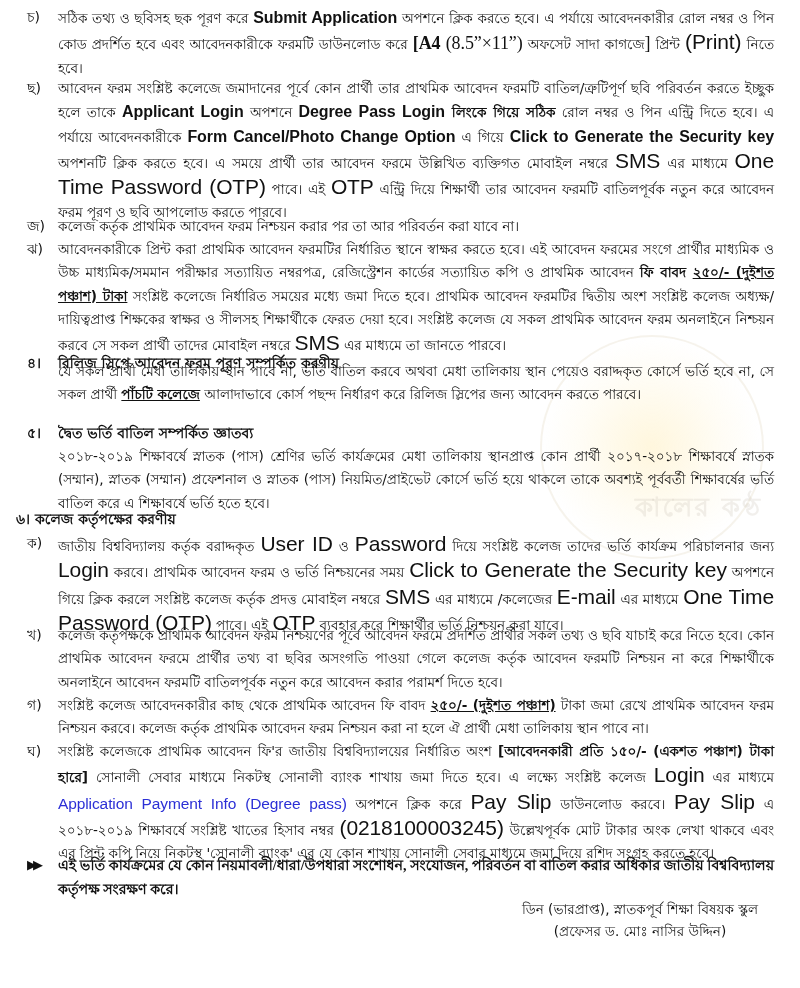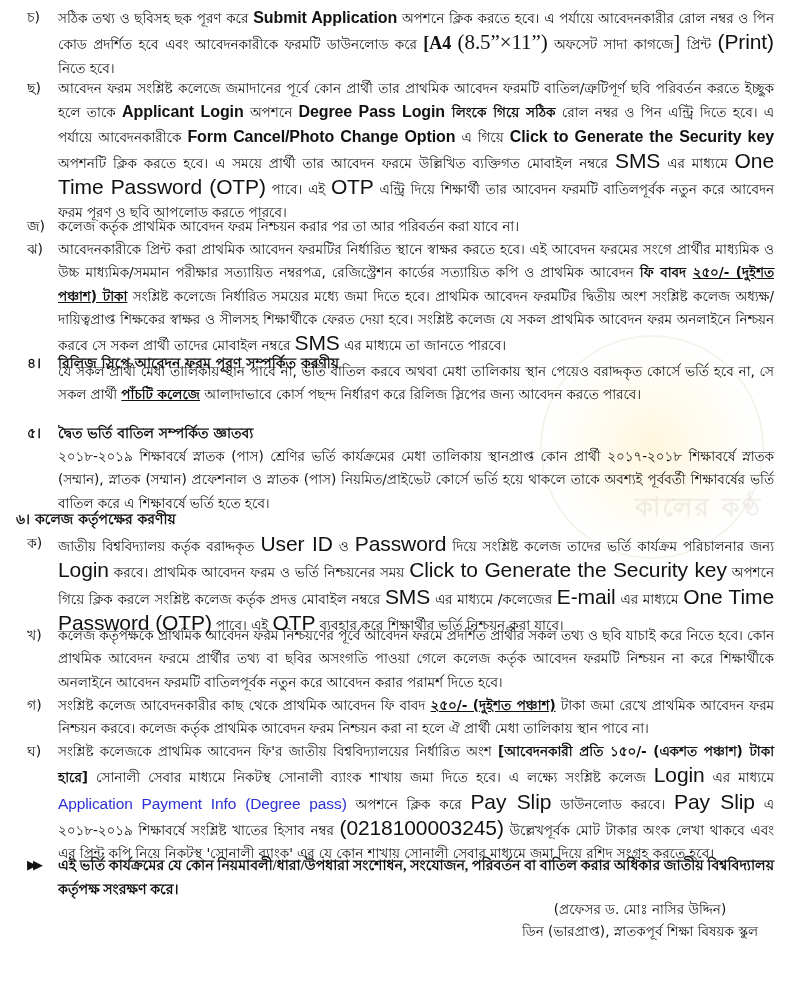--- a/index.html
+++ b/index.html
@@ -28,21 +28,21 @@
   }
   .marker.sec { left: 27px; font-weight: bold; }
   .body-text {
     position: absolute; left: 58px; width: 716px;
     font-size: 13.6px; line-height: 23.3px; text-align: justify;
     letter-spacing: -0.1px;
   }
   .body-text b, .en-b { font-family: "Liberation Sans", sans-serif; font-weight: bold; font-size: 16px; margin-top: 12px; }
   .en { font-family: "Liberation Sans", sans-serif; font-size: 21px; }
   .serif-b { font-family: "Liberation Serif", serif; font-weight: bold; font-size: 18px; }
-  .serif { font-family: "Liberation Serif", serif; font-size: 21px; }
+  .serif { font-family: "Liberation Serif", serif; font-size: 18px; }
   .bn-b { font-weight: bold; }
   .u { text-decoration: underline; }
   .blue { color: #2b2fd6; font-family: "Liberation Sans", sans-serif; font-size: 15.5px; margin-top: 14px; }
   .heading { position: absolute; left: 58px; font-weight: bold; font-size: 14px; line-height: 23px; }
   .heading6 { position: absolute; left: 16px; font-weight: bold; font-size: 14px; line-height: 23px; }
   .arrow { position: absolute; left: 27px; font-size: 13px; line-height: 23px; letter-spacing: -4px; }
   .final { position: absolute; left: 58px; width: 716px; font-weight: bold; font-size: 14.2px; line-height: 24px; text-align: justify; font-family: Liberation Serif, serif; }
   .sig {
     position: absolute; left: 480px; width: 320px; text-align: center;
     font-size: 13.5px; line-height: 22px;
@@ -112,17 +112,17 @@
     <span class="marker">ঘ)</span>
     <div class="body-text"><span>সংশ্লিষ্ট কলেজকে প্রাথমিক আবেদন ফি'র জাতীয় বিশ্ববিদ্যালয়ের নির্ধারিত অংশ </span><span class="bn-b">[আবেদনকারী প্রতি ১৫০/- (একশত পঞ্চাশ) টাকা হারে]</span><span> সোনালী সেবার মাধ্যমে নিকটস্থ সোনালী ব্যাংক শাখায় জমা দিতে হবে। এ লক্ষ্যে সংশ্লিষ্ট কলেজ </span><span class="en">Login</span><span> এর মাধ্যমে </span><span class="blue">Application Payment Info (Degree pass)</span><span> অপশনে ক্লিক করে </span><span class="en">Pay Slip</span><span> ডাউনলোড করবে। </span><span class="en">Pay Slip</span><span> এ ২০১৮-২০১৯ শিক্ষাবর্ষে সংশ্লিষ্ট খাতের হিসাব নম্বর </span><span class="en">(0218100003245)</span><span> উল্লেখপূর্বক মোট টাকার অংক লেখা থাকবে এবং এর প্রিন্ট কপি নিয়ে নিকটস্থ  'সোনালী ব্যাংক' এর যে কোন শাখায় সোনালী সেবার মাধ্যমে জমা দিয়ে রশিদ সংগ্রহ করতে হবে।</span></div>
   </div>
 
   <div class="row" style="top:853px;">
     <span class="arrow">▶▶</span>
     <div class="final">এই ভর্তি কার্যক্রমের যে কোন নিয়মাবলী/ধারা/উপধারা সংশোধন, সংযোজন, পরিবর্তন বা বাতিল করার অধিকার জাতীয় বিশ্ববিদ্যালয় কর্তৃপক্ষ সংরক্ষণ করে।</div>
   </div>
 
   <div class="sig" style="top:898px;">
+    <div>ডিন (ভারপ্রাপ্ত), স্নাতকপূর্ব শিক্ষা বিষয়ক স্কুল</div>
     <div>(প্রফেসর ড. মোঃ নাসির উদ্দিন)</div>
-    <div>ডিন (ভারপ্রাপ্ত), স্নাতকপূর্ব শিক্ষা বিষয়ক স্কুল</div>
   </div>
 
 </div>
 
 </body></html>

